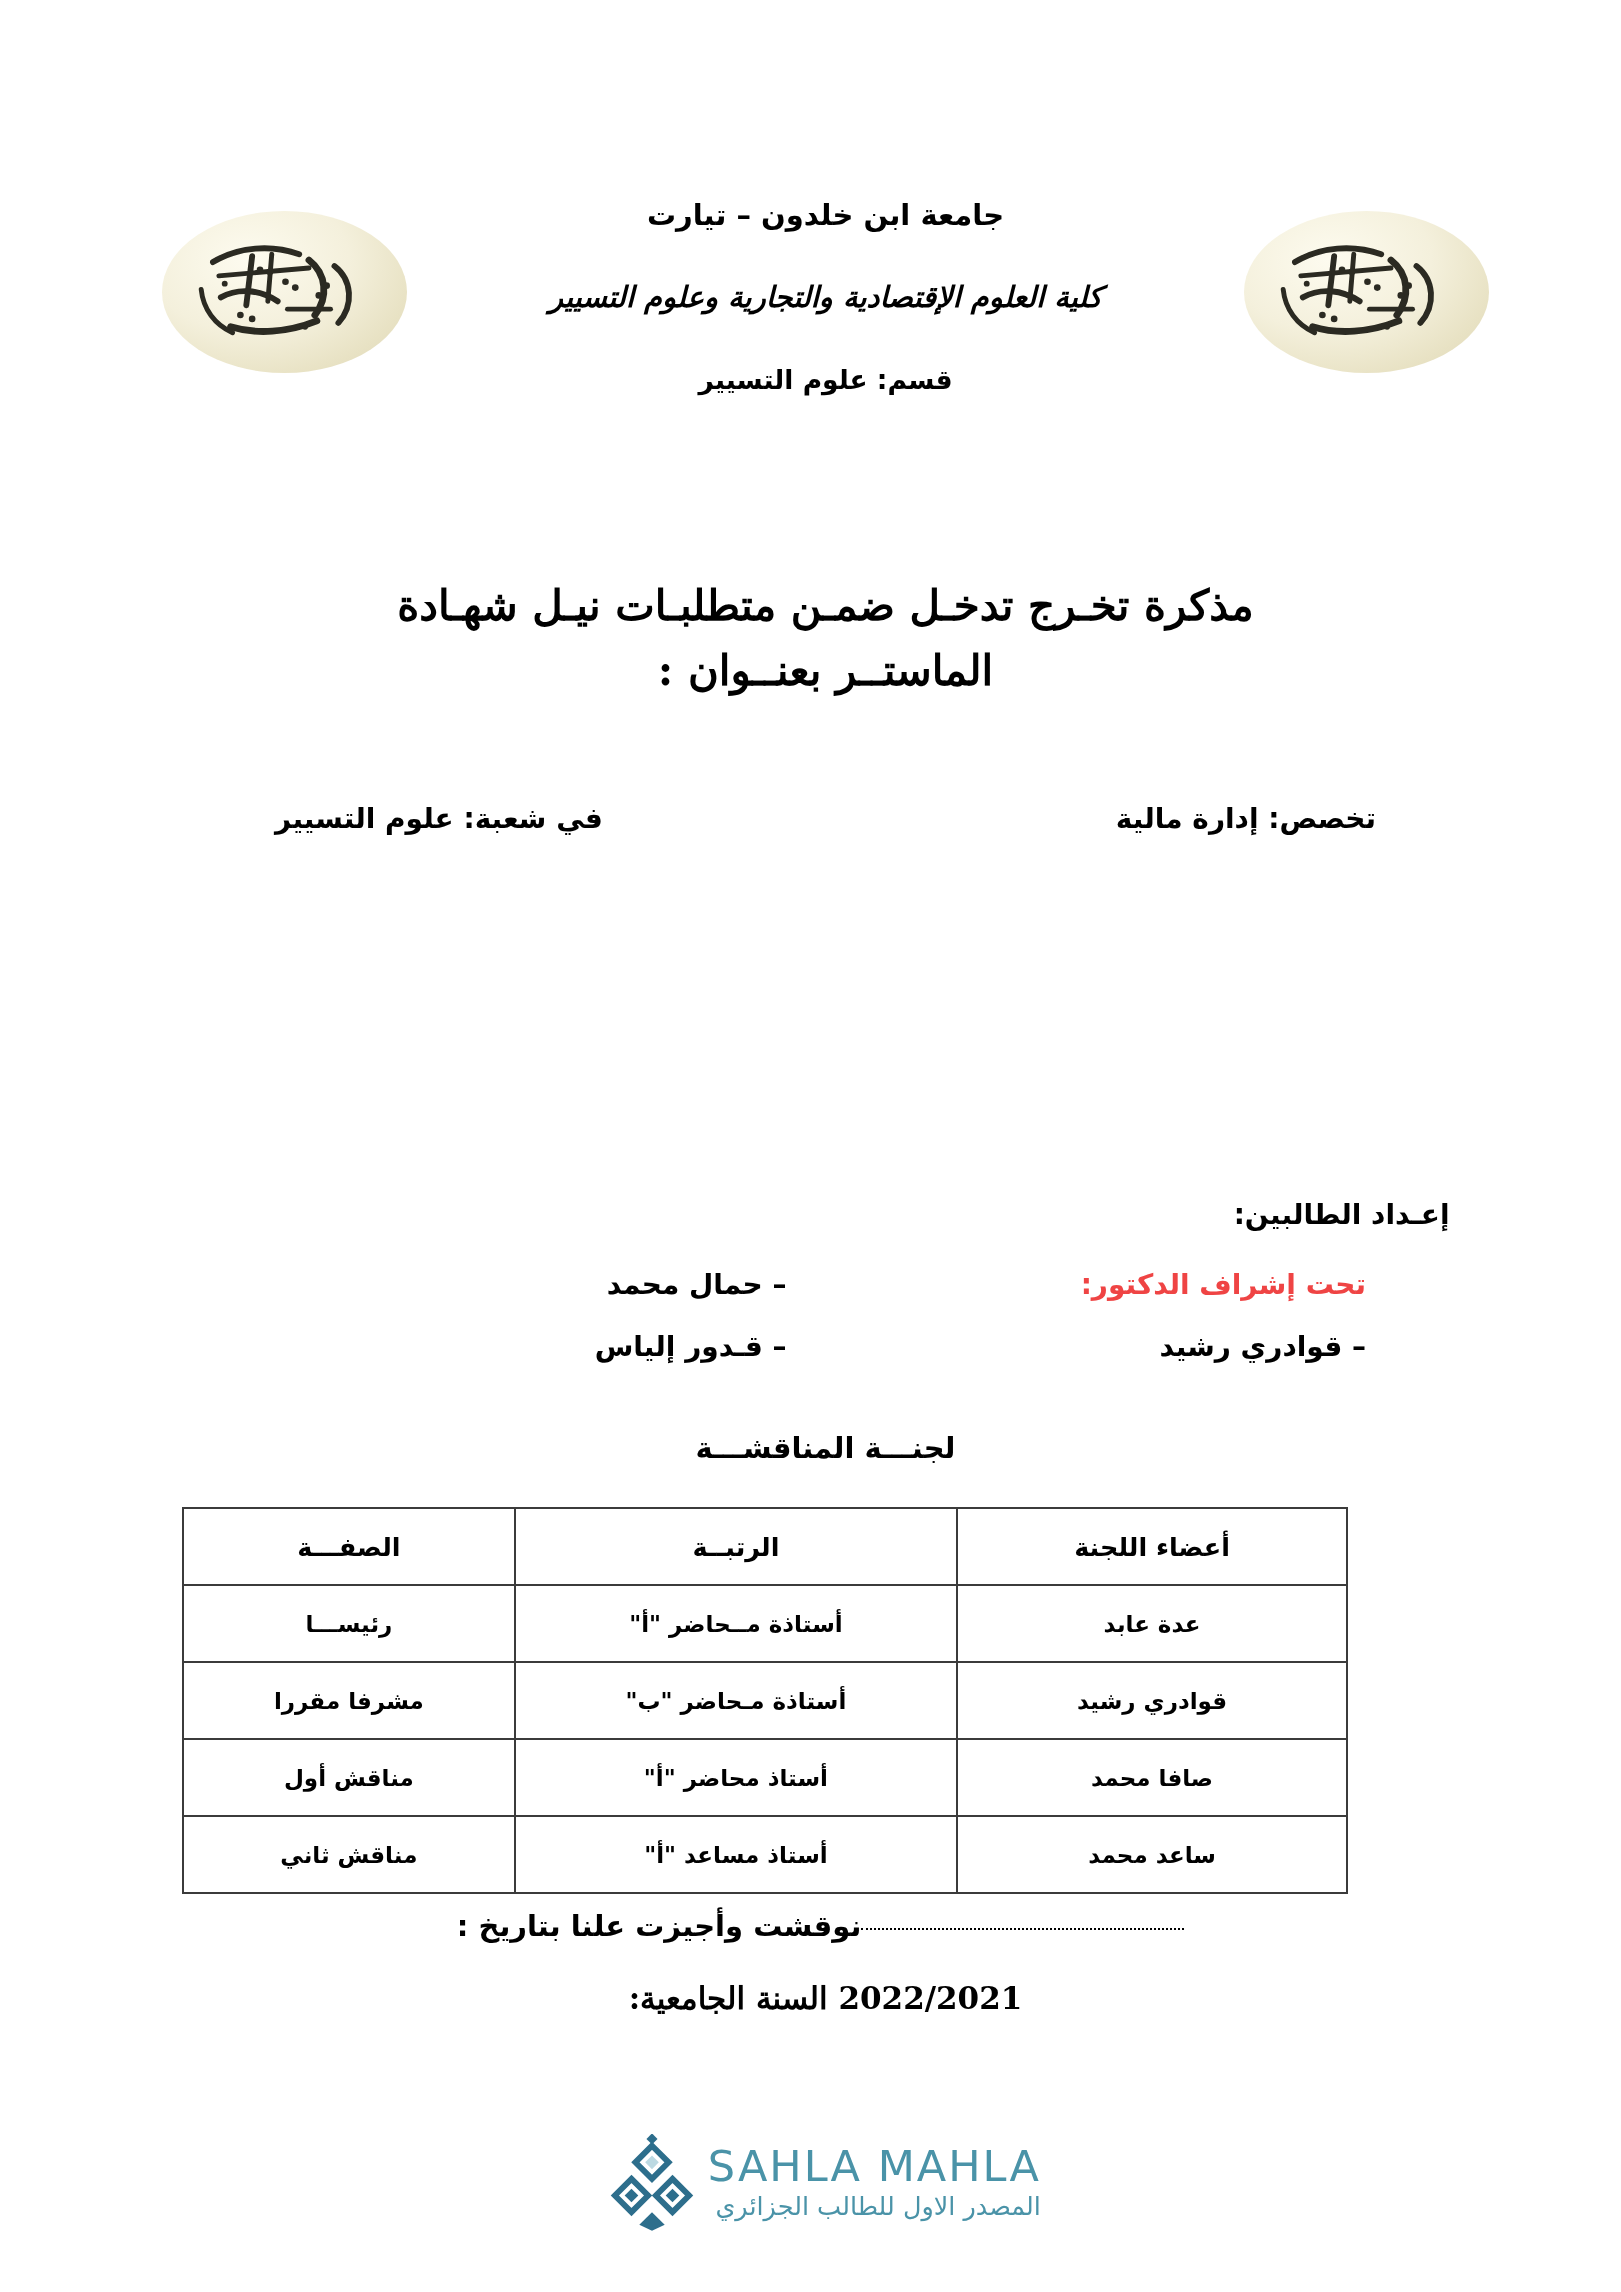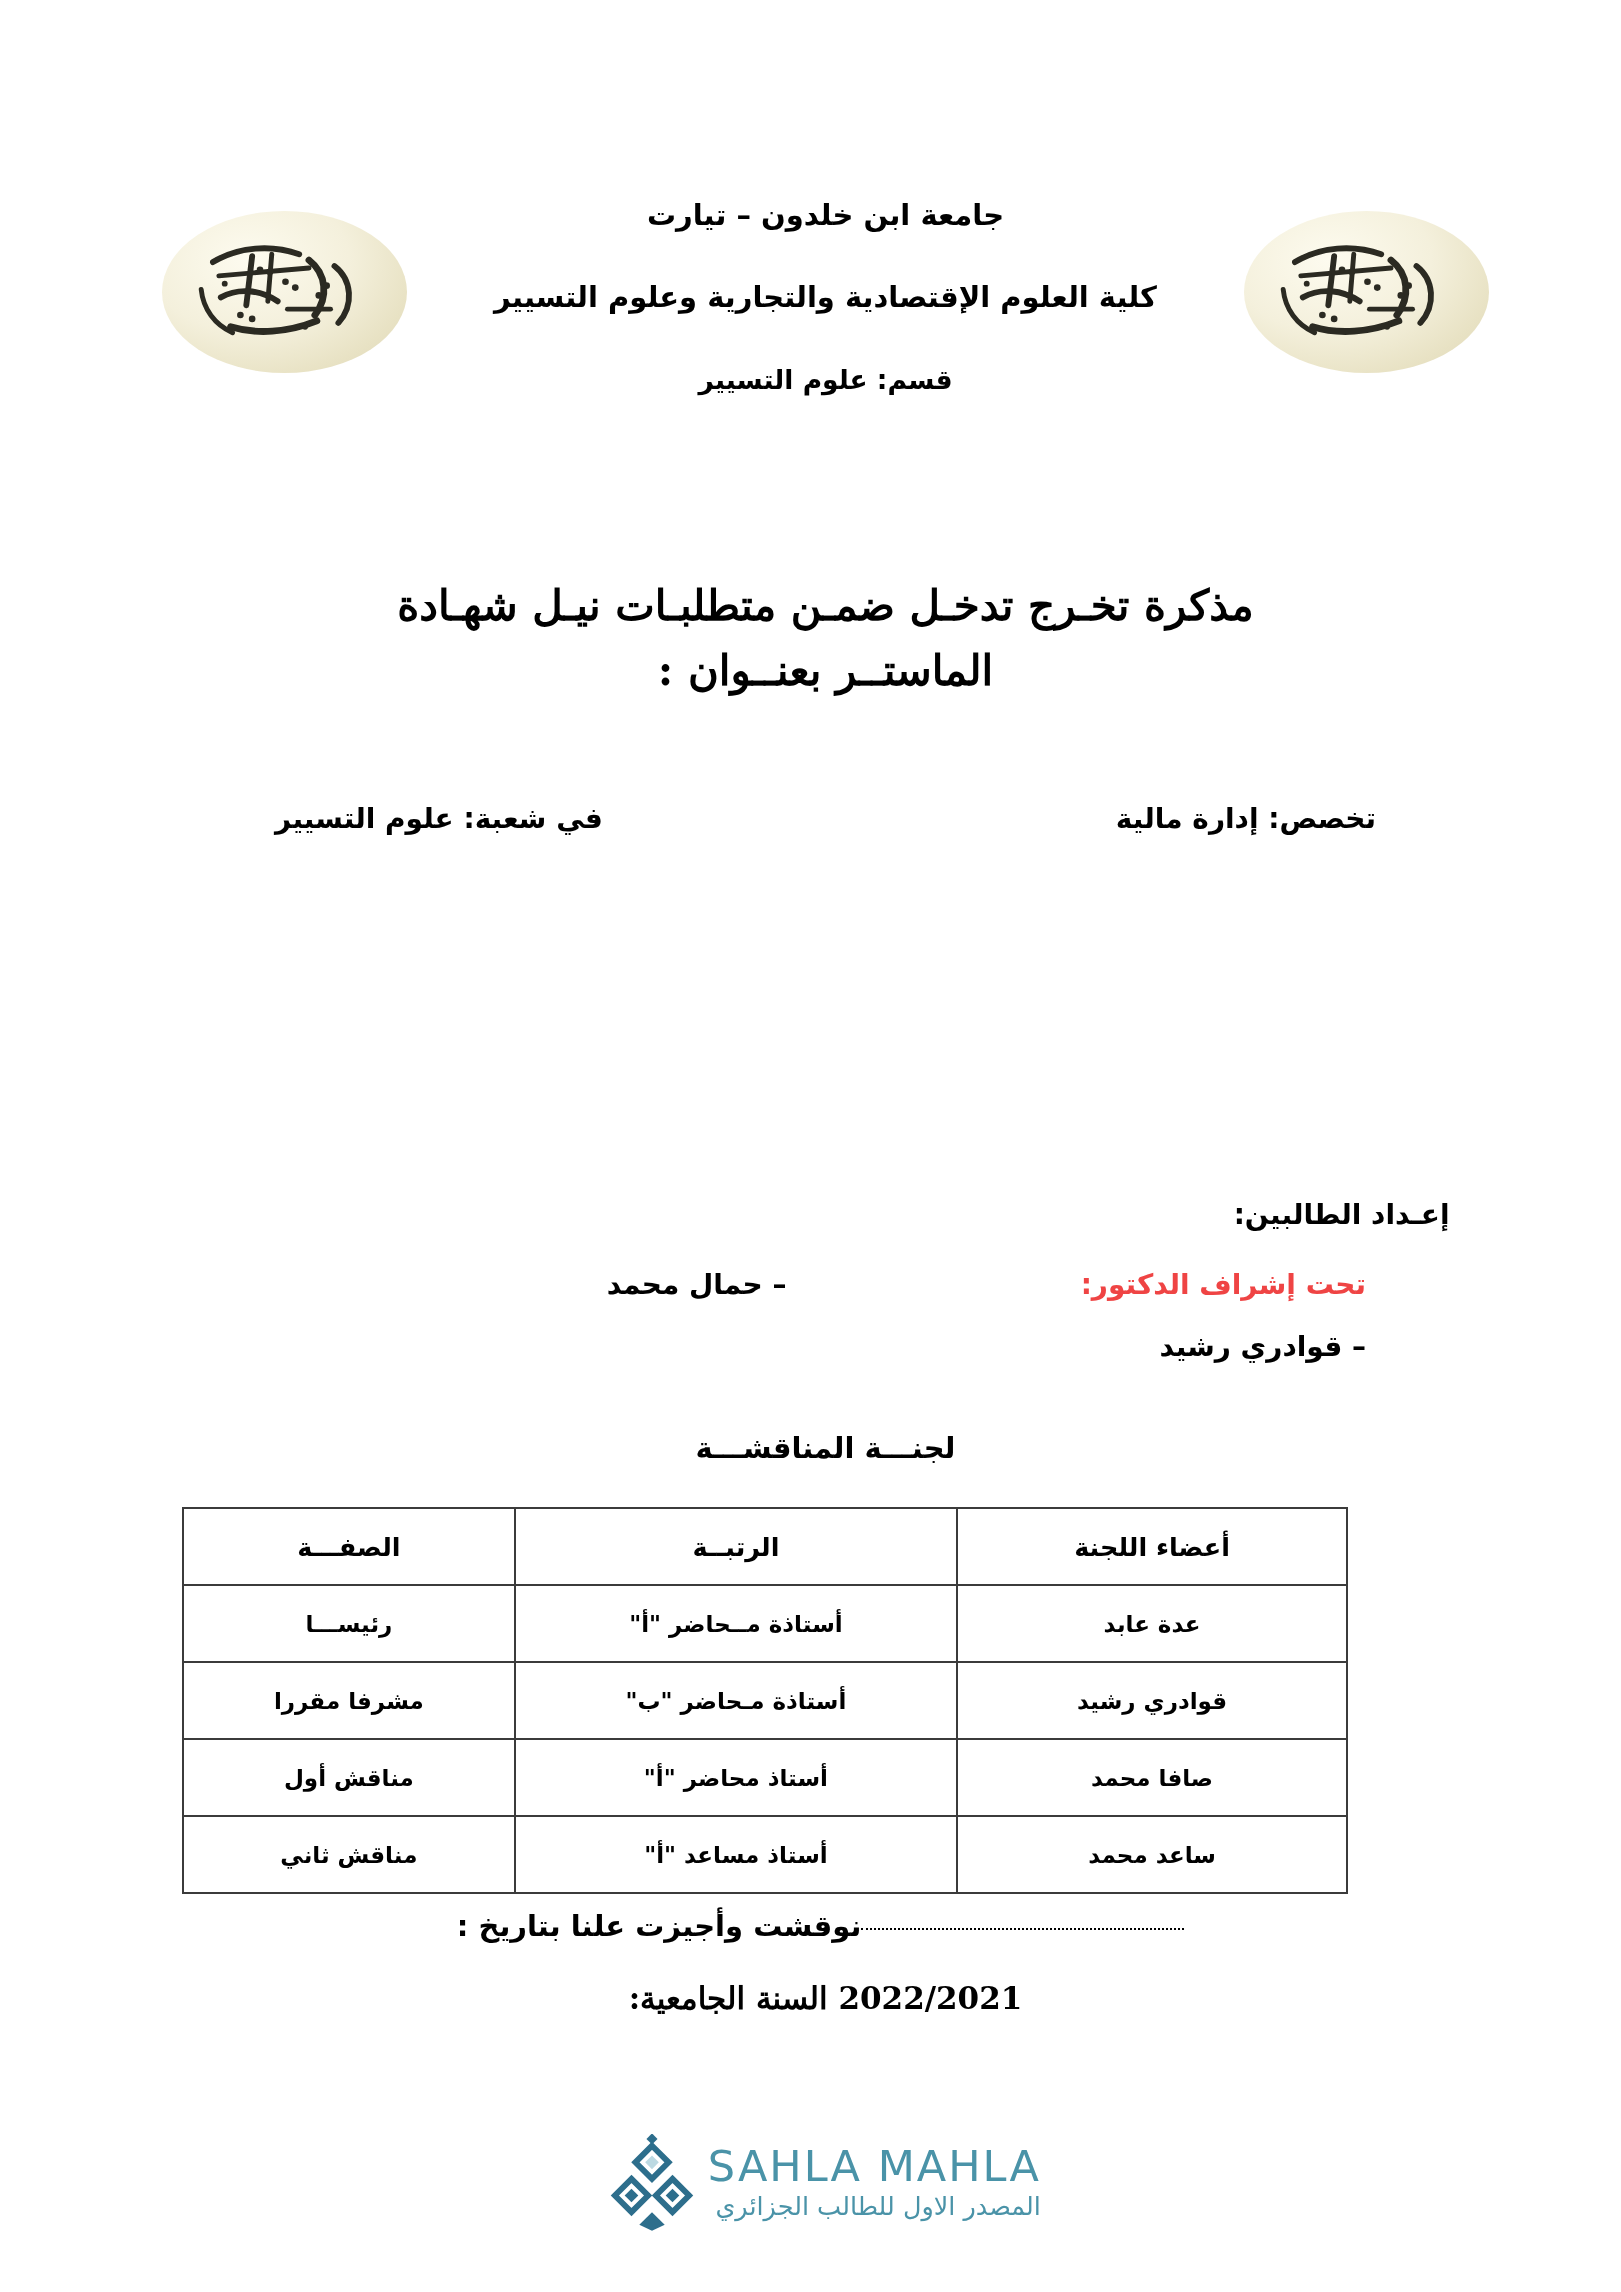--- a/index.html
+++ b/index.html
@@ -49,21 +49,21 @@
     right: 353px;
     text-align: center;
   }
   .hline {
     font-family: "DejaVu Sans", sans-serif;
     font-weight: 700;
     color: #000;
     line-height: 1.15;
   }
   .hline-1 { font-size: 29px; margin-top: 7.8px; }
-  .hline-2 { font-size: 29px; margin-top: 49px; }
+  .hline-2 { font-size: 29px; margin-top: 49px; font-style: italic; }
   .hline-3 { font-size: 26.5px; margin-top: 51px; }
 
   
   .degree {
     position: absolute;
     top: 573px;
     left: 118px;
     right: 118px;
     text-align: center;
   }
@@ -349,20 +349,23 @@
     <div class="authors-head">إعـداد الطالبين:</div>
     <div class="authors-grid">
       <div class="col-left">
         <span class="sup-head">تحت إشراف الدكتور:</span>
       </div>
       <div class="col-right">
         <span class="aname">– حمال محمد</span>
       </div>
       <div class="col-left">
         <span class="aname">– قوادري رشيد</span>
+      </div>
+      <div class="col-right">
+        <span class="aname">– قـدور إلياس</span>
       </div>
     </div>
   </div>
 
   <div class="jury-title">لجنـــة المناقشـــة</div>
 
   <table class="jury">
     <colgroup>
       <col class="col-a">
         <col class="col-b">

